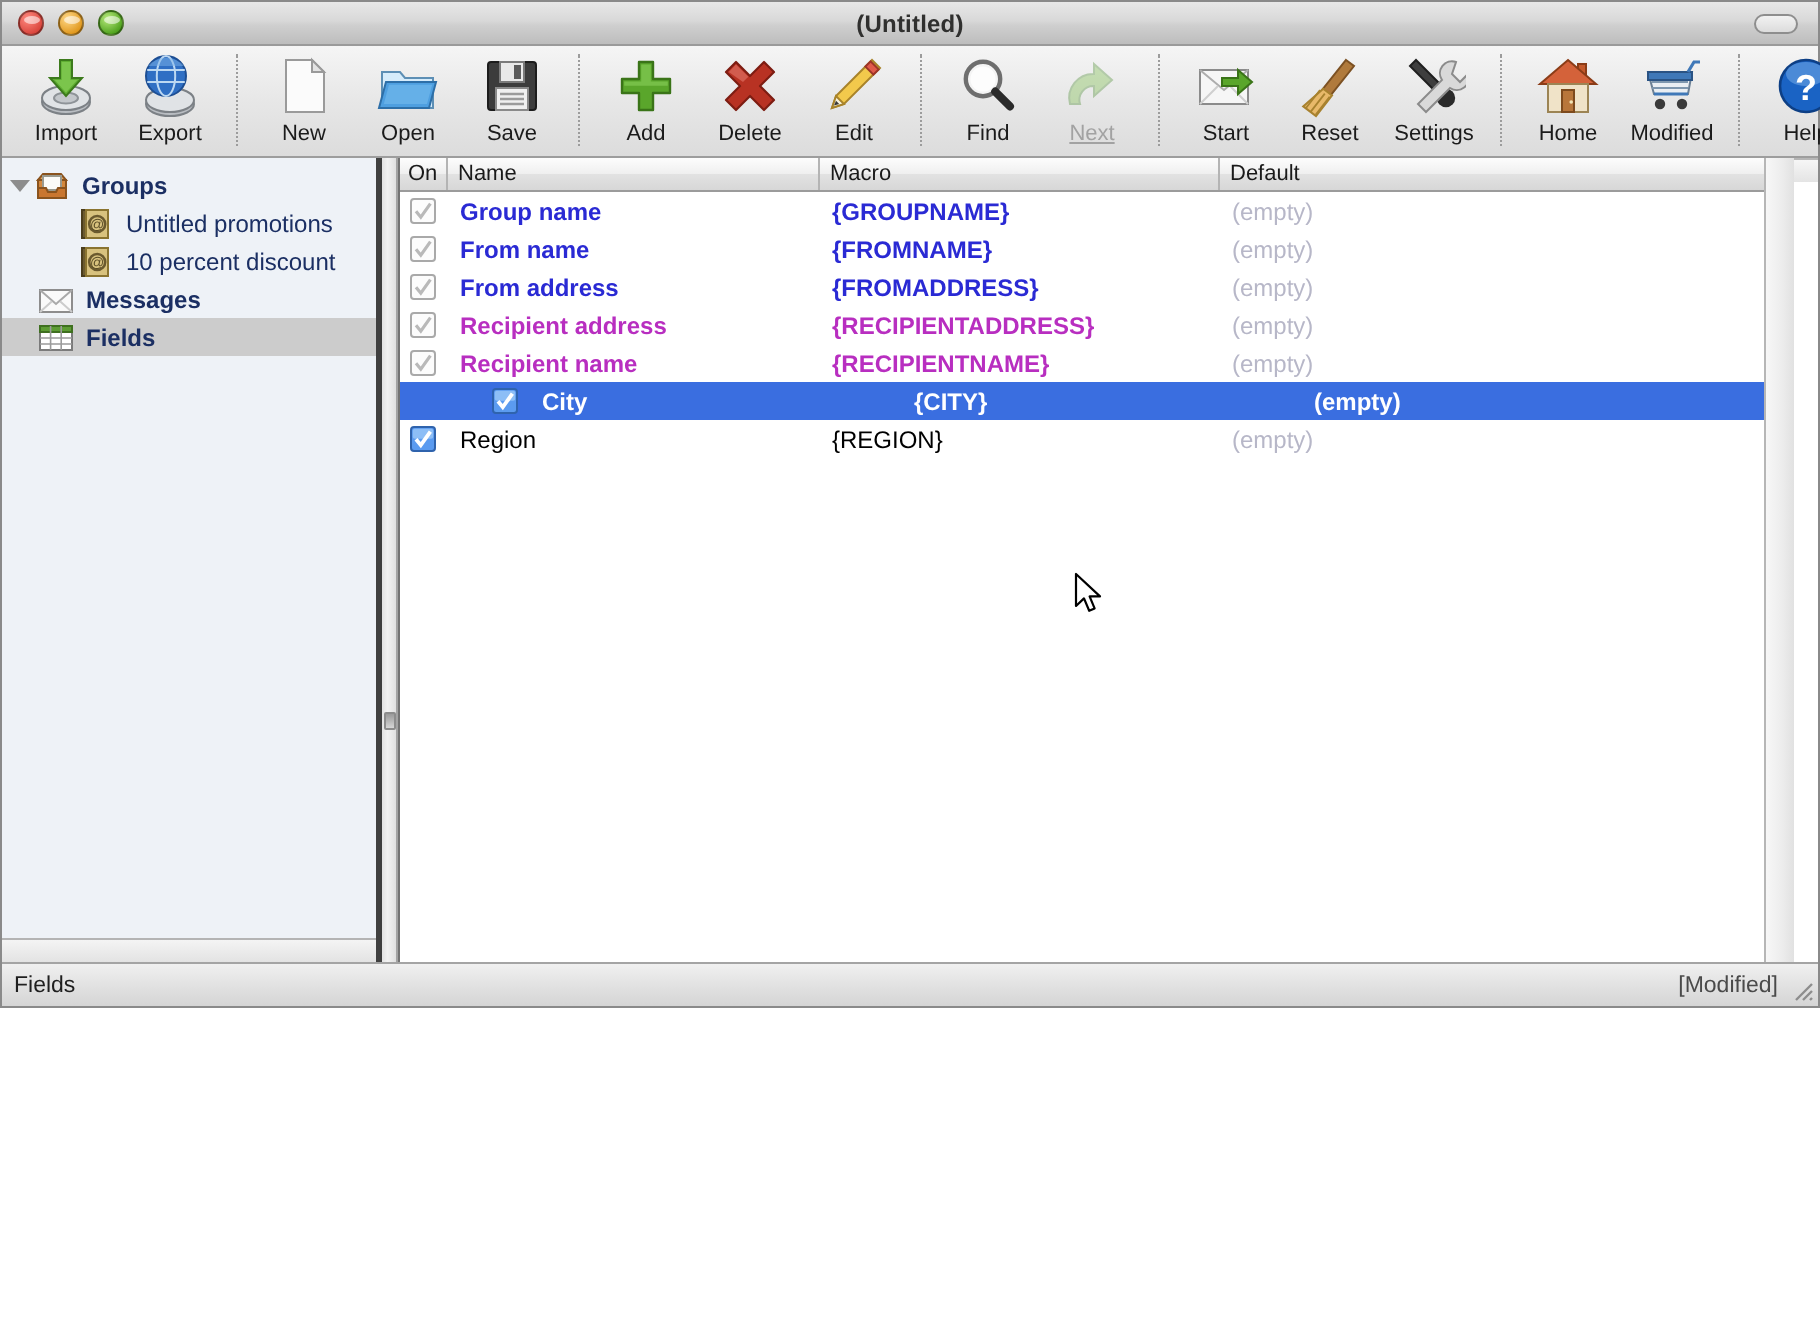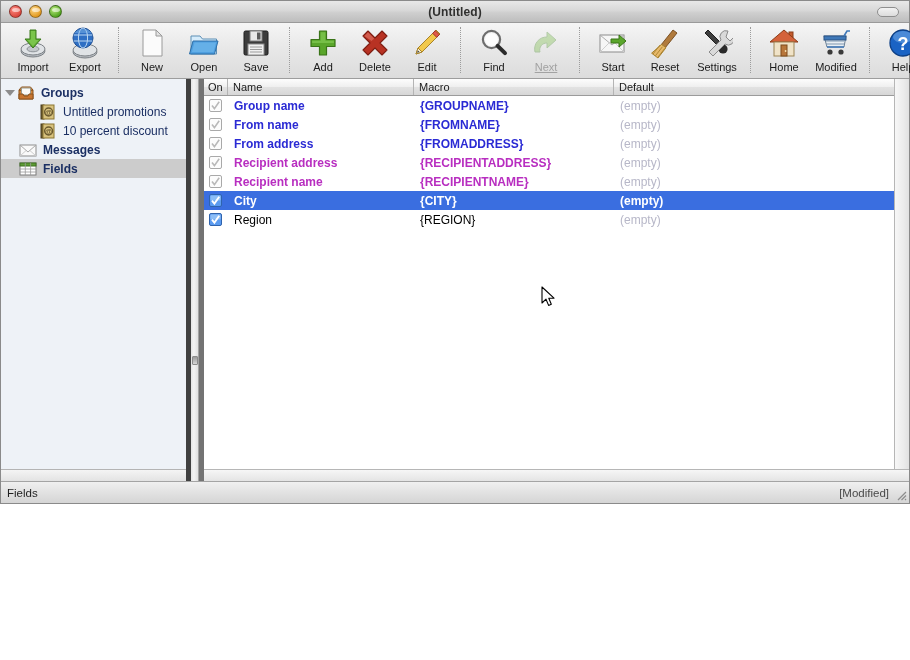--- a/index.html
+++ b/index.html
@@ -86,21 +86,21 @@
     flex: 1 1 auto;
     display: flex;
     min-height: 0;
     background: #e9e9e9;
   }
 
   
   .sidebar {
     width: 190px; flex: 0 0 190px;
     background: #eef2f7;
-    border-right: 5px solid #404040;
+    border-right: 3px solid #404040;
     display: flex; flex-direction: column;
     position: relative;
   }
   .side-list { padding-top: 4px; }
   .srow {
     height: 19px; display: flex; align-items: center;
     font-size: 12px; cursor: default;
     padding-left: 4px;
   }
   .srow.top { padding-left: 4px; }
@@ -136,23 +136,23 @@
   .splitter .grip {
     position: absolute; left: 1px; top: 277px;
     width: 6px; height: 9px;
     background: linear-gradient(to bottom,#9a9a9a,#d6d6d6);
     border: 1px solid #8c8c8c; border-radius: 1px;
   }
 
   
   .tablepane {
     flex: 1 1 auto; min-width: 0;
-    display: flex; flex-direction: column;
+    display: flex; flex-direction: row;
     background: #fff;
-    border-left: 5px solid #737373;
+    border-left: 1px solid #737373;
   }
   .tablewrap { flex: 1 1 auto; display: flex; min-height: 0; }
   .tablecols { flex: 1 1 auto; min-width: 0; display:flex; flex-direction:column; }
   .thead {
     height: 17px; flex: 0 0 17px;
     display: flex;
     background: linear-gradient(to bottom,#fdfdfd 0%,#efefef 50%,#e2e2e2 51%,#d7d7d7 100%);
     border-bottom: 1px solid #9b9b9b;
     font-size: 11px; color: #1a1a1a;
   }
@@ -166,21 +166,21 @@
   .th.c-on   { width: 24px;  flex: 0 0 24px; padding-left: 4px; }
   .th.c-name { width: 186px; flex: 0 0 186px; }
   .th.c-macro{ width: 200px; flex: 0 0 200px; }
   .th.c-def  { flex: 1 1 auto; border-right: none; }
 
   .rows { flex: 1 1 auto; overflow: hidden; background: #fff; position: relative; }
   .trow {
     height: 19px; display: flex; align-items: center;
     font-size: 12px; cursor: default;
   }
-  .trow.selected { background: #3a6ee0; }
+  .trow.selected { background: #3a6ee0; padding-left: 41px; }
   .td { display: flex; align-items: center; overflow: hidden; white-space: nowrap; }
   .td.c-on   { width: 24px;  flex: 0 0 24px; justify-content: flex-start; padding-left: 5px; }
   .td.c-name { width: 186px; flex: 0 0 186px; padding-left: 6px; }
   .td.c-macro{ width: 200px; flex: 0 0 200px; padding-left: 6px; }
   .td.c-def  { flex: 1 1 auto; padding-left: 6px; }
 
   .cbx {
     width: 13px; height: 13px; display: block;
   }
   .txt-blue    { color: #2a2ad4; font-weight: bold; }

